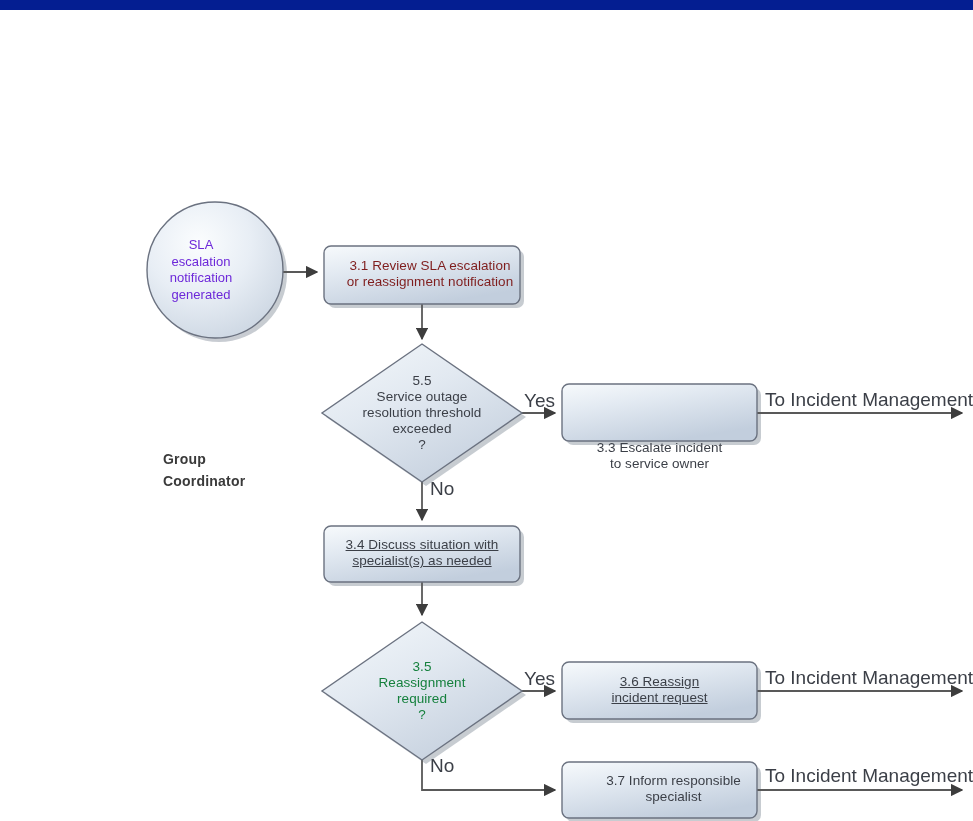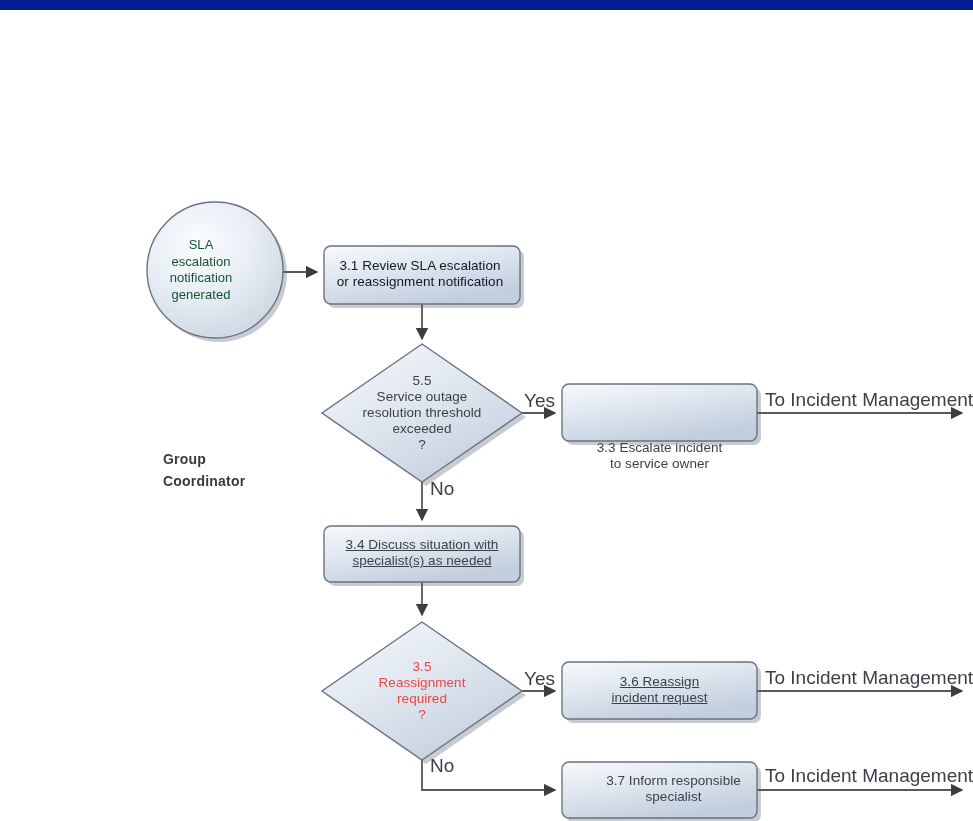--- a/index.html
+++ b/index.html
@@ -130,41 +130,41 @@
 
   <rect x="324" y="526" width="196" height="56" rx="7" fill="url(#nodeGrad)" stroke="#6b7280" stroke-width="1.4"></rect>
 
   <polygon points="422,622 522,691 422,760 322,691" fill="url(#diaGrad)" stroke="#6b7280" stroke-width="1.4"></polygon>
 
   <rect x="562" y="662" width="195" height="57" rx="7" fill="url(#nodeGrad)" stroke="#6b7280" stroke-width="1.4"></rect>
 
   <rect x="562" y="762" width="195" height="56" rx="7" fill="url(#nodeGrad)" stroke="#6b7280" stroke-width="1.4"></rect>
 </svg>
 
-<div class="node-text circle-text" style="left: 147px; top: 237px; width: 108px; color: #14532d;">SLA
+<div class="node-text circle-text" style="left: 147px; top: 237px; width: 108px; color: #6d28d9;">SLA
 escalation
 notification
 generated</div>
 
-<div class="node-text" style="left: 322px; top: 258px; width: 196px; color: #0f172a;">3.1 Review SLA escalation
+<div class="node-text" style="left: 332px; top: 258px; width: 196px; color: #7f1d1d;">3.1 Review SLA escalation
 or reassignment notification</div>
 
 <div class="node-text" style="left: 322px; top: 373px; width: 200px; color: rgb(59, 63, 71);">5.5
 Service outage
 resolution threshold
 exceeded
 ?</div>
 
 <div class="node-text" style="left: 562px; top: 396px; width: 195px; color: rgb(59, 63, 71); margin-top: 44px;">3.3 Escalate incident
 to service owner</div>
 
 <div class="node-text" style="left: 324px; top: 537px; width: 196px; color: rgb(59, 63, 71); text-decoration: underline;">3.4 Discuss situation with
 specialist(s) as needed</div>
 
-<div class="node-text" style="left: 322px; top: 659px; width: 200px; color: #ef4444;">3.5
+<div class="node-text" style="left: 322px; top: 659px; width: 200px; color: #15803d;">3.5
 Reassignment
 required
 ?</div>
 
 <div class="node-text" style="left: 562px; top: 674px; width: 195px; color: rgb(59, 63, 71); text-decoration: underline;">3.6 Reassign
 incident request</div>
 
 <div class="node-text" style="left: 562px; top: 773px; width: 223px; color: rgb(59, 63, 71);">3.7 Inform responsible
 specialist</div>
 

